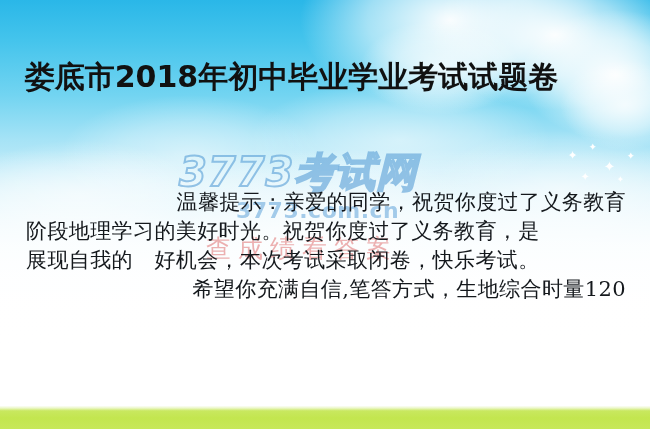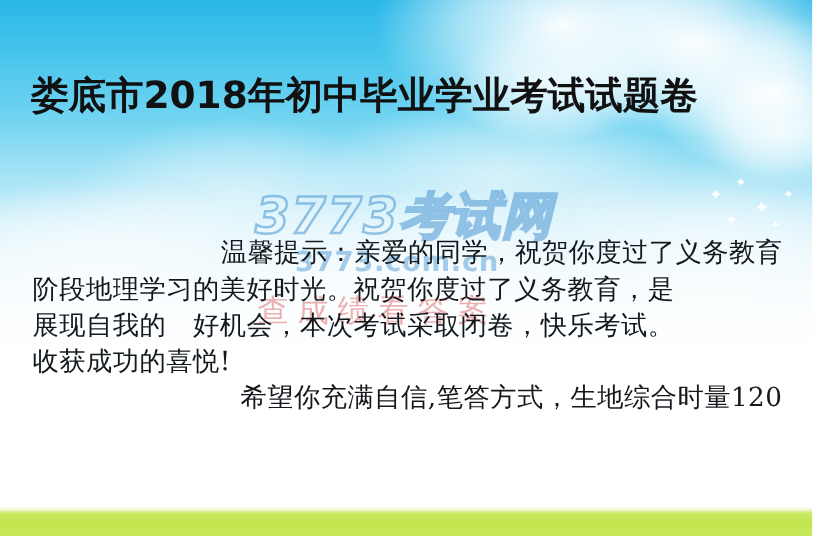--- a/index.html
+++ b/index.html
@@ -118,21 +118,21 @@
     line-height: 29px;
     font-family: "DejaVu Serif", "Liberation Serif", serif;
     letter-spacing: 0.4px;
   }
   .body-text .bline { display: block; white-space: nowrap; }
   .body-text .indent { padding-left: 46px; text-align: right; }
 
   
   .wm-main {
     position: absolute;
-    left: 204px; top: 145px;
+    left: 179px; top: 145px;
     font-size: 40px;
     font-weight: bold;
     font-style: italic;
     letter-spacing: 1px;
     color: rgba(255,255,255,0.10);
     -webkit-text-stroke: 2px rgba(90,160,215,0.62);
     text-stroke: 2px rgba(90,160,215,0.62);
     white-space: nowrap;
     pointer-events: none;
     font-family: "DejaVu Sans", "Liberation Sans", sans-serif;
@@ -199,19 +199,18 @@
   <div class="wm-red1">查成绩看答案</div>
 
   <div class="title">
     <span class="tline">娄底市2018年初中毕业学业考试试题卷</span>
   </div>
 
   <div class="body-text">
     <span class="bline indent">温馨提示：亲爱的同学，祝贺你度过了义务教育</span>
     <span class="bline">阶段地理学习的美好时光。祝贺你度过了义务教育，是</span>
     <span class="bline">展现自我的　好机会，本次考试采取闭卷，快乐考试。</span>
-    <span class="bline">收获成功的喜悦!</span>
     <span class="bline indent">希望你充满自信,笔答方式，生地综合时量120</span>
   </div>
 
   <div class="grass"></div>
 
 </div>
 
 </body></html>

